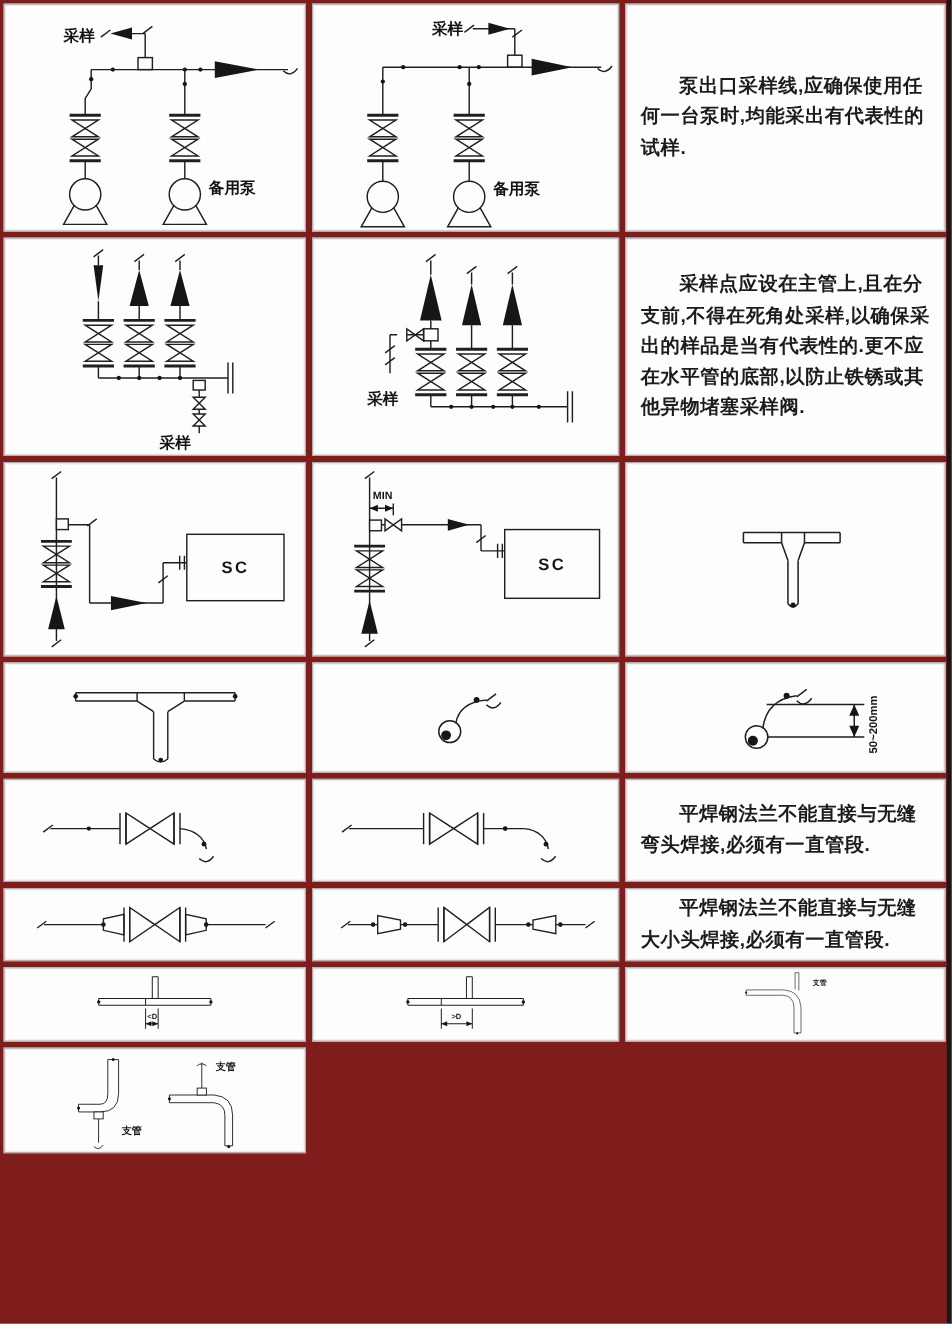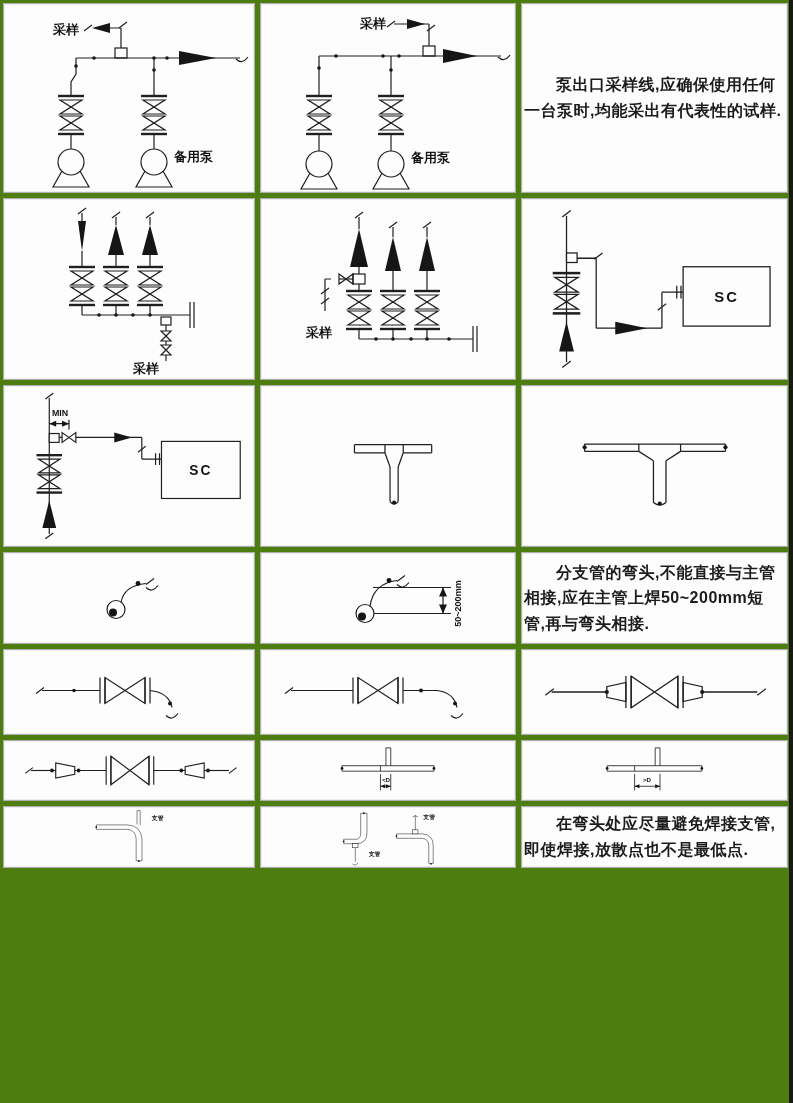--- a/index.html
+++ b/index.html
@@ -2,28 +2,28 @@
 <html><head>
 <meta charset="utf-8">
 <style>
   html,body{margin:0;padding:0;background:#b9b9b9;}
   .sheet{
     box-sizing:border-box;width:793px;height:1103px;
     display:grid;
     grid-template-columns:252px 256px 267px;
     grid-template-rows:190px 182px 162px 92px 86px 61px 62px 88px 134px;
     gap:5px;padding:3px 1px 3px 3px;
-    background:#4d7c0f;border-right:4px solid #181818;
+    background:#7f1d1d;border-right:4px solid #181818;
     font-family:"Liberation Sans",sans-serif;
   }
   .cell{
     background:#fdfdfd;border:1px solid #b0b0b0;box-shadow:inset 0 0 0 1px #ececec;
     display:flex;align-items:center;justify-content:center;overflow:hidden;
   }
-  .note{padding:4px 2px;}
+  .note{padding:4px 12px;}
   .note p{margin:0;font-size:16px;font-weight:bold;color:#1c1c1c;line-height:1.6;
     text-indent:2em;letter-spacing:.5px;}
   .note.no-indent p{text-indent:0;}
   .diag{width:100%;height:100%;display:block;}
   svg .ln{stroke:#1f1f1f;fill:none;stroke-width:1.2;}
   svg .th{stroke:#1f1f1f;fill:none;stroke-width:2.4;}
   svg .f{fill:#161616;stroke:none;}
   svg .wbox{fill:#fdfdfd;stroke:#1f1f1f;stroke-width:1.2;}
   svg text{fill:#141414;stroke:none;font-family:"Liberation Sans",sans-serif;font-weight:bold;}
   svg .lbl{font-size:13px;}
@@ -215,20 +215,23 @@
       <path class="ln" d="M98,140 H212"></path>
       <circle class="f" cx="115" cy="140" r="1.8"></circle>
         <circle class="f" cx="132" cy="140" r="1.8"></circle>
       <circle class="f" cx="150" cy="140" r="1.8"></circle>
         <circle class="f" cx="166" cy="140" r="1.8"></circle>
         <circle class="f" cx="188" cy="140" r="1.8"></circle>
       <use href="#flangep" x="212" y="140"></use>
     </svg>
   </div>
 
+  <div class="cell note">
+    <p>采样点应设在主管上,且在分支前,不得在死角处采样,以确保采出的样品是当有代表性的.更不应在水平管的底部,以防止铁锈或其他异物堵塞采样阀.</p>
+  </div>
 
   <div class="cell">
     <svg class="diag" viewBox="0 0 250 162">
       <use href="#tick" x="42" y="10"></use>
       <path class="ln" d="M42,12 V150"></path>
       <use href="#tick" x="42" y="152"></use>
       <rect class="wbox" x="42" y="47" width="10" height="9"></rect>
       <use href="#dvalve" x="42" y="66"></use>
       <polygon class="f" points="42,112 35,140 49,140"></polygon>
       <g>
@@ -312,23 +315,20 @@
       <use href="#wav" x="142" y="27"></use>
       <g>
         <path class="ln" d="M112,32 H190 M113,58 H190 M182,32 V58"></path>
         <polygon class="f" points="182,32 178,41 186,41"></polygon>
         <polygon class="f" points="182,58 178,49 186,49"></polygon>
       </g>
       <text class="lbl-s" x="200" y="48" text-anchor="middle" transform="rotate(-90 200 48)">50~200mm</text>
     </svg>
   </div>
 
-  <div class="cell note">
-    <p>分支管的弯头,不能直接与主管相接,应在主管上焊50~200mm短管,再与弯头相接.</p>
-  </div>
 
   <div class="cell">
     <svg class="diag" viewBox="0 0 250 59">
       <use href="#tick" x="36" y="28"></use>
       <path class="ln" d="M38,28 H96"></path>
       <circle class="f" cx="70" cy="28" r="1.8"></circle>
       <g>
         <path class="ln" d="M96,15 V41 M101,15 V41 M141,15 V41 M146,15 V41"></path>
         <path class="ln" d="M101,15 L101,41 L121,28 Z M141,15 L141,41 L121,28 Z"></path>
       </g>
@@ -347,20 +347,23 @@
         <path class="ln" d="M97,15 L97,41 L117,28 Z M137,15 L137,41 L117,28 Z"></path>
       </g>
       <path class="ln" d="M142,28 H176"></path>
       <circle class="f" cx="160" cy="28" r="2"></circle>
       <path class="ln" d="M176,28 Q193,30 196,45"></path>
       <circle class="f" cx="194" cy="41" r="2"></circle>
       <use href="#wav" x="196" y="51"></use>
     </svg>
   </div>
 
+  <div class="cell note">
+    <p>平焊钢法兰不能直接与无缝弯头焊接,必须有一直管段.</p>
+  </div>
 
   <div class="cell">
     <svg class="diag" viewBox="0 0 250 62">
       <use href="#tick" x="26" y="31"></use>
       <path class="ln" d="M28,31 H80"></path>
       <circle class="f" cx="80" cy="31" r="2"></circle>
       <path class="ln" d="M80,26 L80,36 L98,40 L98,22 Z"></path>
       <g>
         <path class="ln" d="M98,16 V46 M103,16 V46 M147,16 V46 M152,16 V46"></path>
         <path class="ln" d="M103,16 L103,46 L125,31 Z M147,16 L147,46 L125,31 Z"></path>
@@ -386,20 +389,23 @@
       </g>
       <path class="ln" d="M153,31 H186"></path>
       <circle class="f" cx="182" cy="31" r="2"></circle>
       <path class="ln" d="M186,27 L186,35 L206,39 L206,23 Z"></path>
       <circle class="f" cx="210" cy="31" r="2"></circle>
       <path class="ln" d="M206,31 H232"></path>
       <use href="#tick" x="236" y="31"></use>
     </svg>
   </div>
 
+  <div class="cell note">
+    <p>平焊钢法兰不能直接与无缝大小头焊接,必须有一直管段.</p>
+  </div>
 
   <div class="cell">
     <svg class="diag" viewBox="0 0 250 86">
       <path class="ln" d="M58,36 H192 M58,44 H192 M58,36 V44 M192,36 V44"></path>
       <circle class="f" cx="58" cy="40" r="2"></circle>
         <circle class="f" cx="192" cy="40" r="2"></circle>
       <path class="ln" d="M114,36 V44" stroke-width="1.6"></path>
       <path class="ln" d="M122,10 V36 M129,10 V36 M122,10 H129"></path>
       <g>
         <path class="ln" d="M114,48 V72 M129,48 V72 M114,66 H129"></path>
@@ -459,17 +465,14 @@
         <path class="ln" d="M218,86 V126 M228,86 V126 M218,126 H228"></path>
         <circle class="f" cx="223" cy="127" r="2"></circle>
         <rect class="wbox" x="182" y="51" width="12" height="9"></rect>
         <path class="ln" d="M188,51 V24"></path>
         <path class="ln" d="M182,22 q6,-5 12,0 M188,24 V18"></path>
         <text class="lbl" x="206" y="27">支管</text>
       </g>
     </svg>
   </div>
 
-  <div class="cell note">
-    <p>在弯头处应尽量避免焊接支管,即使焊接,放散点也不是最低点.</p>
-  </div>
 
 </div>
 
 </body></html>

